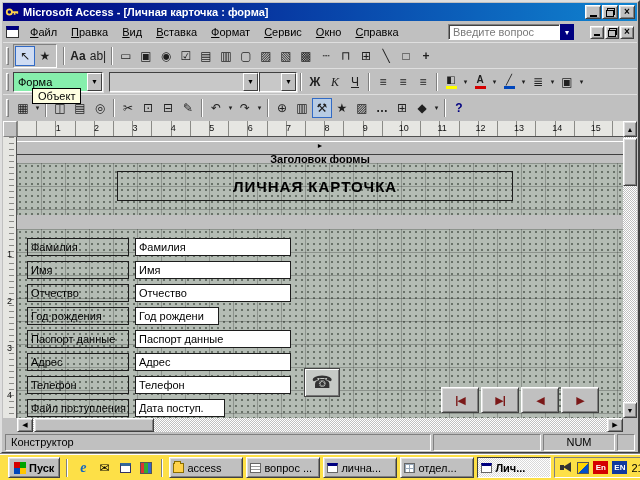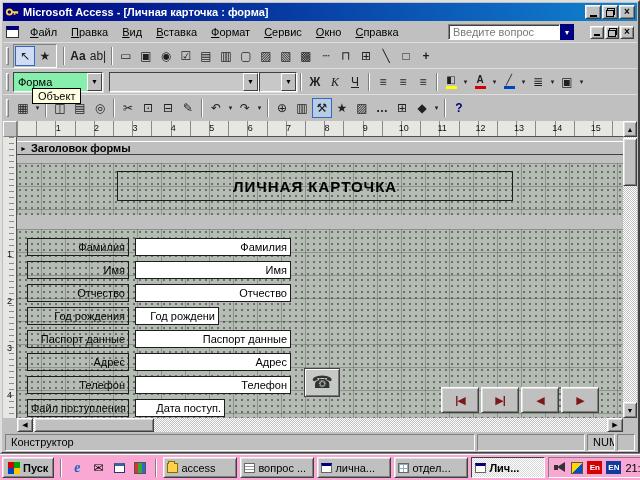--- a/index.html
+++ b/index.html
@@ -79,24 +79,24 @@
   .gridpat { background-color:#b4bcb4;
              background-image:
                repeating-linear-gradient(to right, rgba(0,0,0,.22) 0 1px, transparent 1px 24px),
                repeating-linear-gradient(to bottom, rgba(0,0,0,.22) 0 1px, transparent 1px 23px),
                radial-gradient(circle, rgba(25,35,25,.5) 0.7px, transparent 0.9px);
              background-size:auto,auto,6px 6px; }
   .sectionbar { position:absolute; left:0; right:0; height:14px; background:#c0c0c0;
                 border-top:1px solid #fff; border-bottom:1px solid #404040;
                 font-size:11px; font-weight:bold; color:#000; display:flex; align-items:center; gap:4px; padding:0 3px; }
   .secarrow { font-size:7px; }
-  #hdrbar { top:4px; }
+  #hdrbar { top:4px;flex-direction:column; }
   #hdrarea { position:absolute; left:0; right:0; top:26px; height:52px; }
   #detbar { top:78px; }
-  #detarea { position:absolute; left:0; right:0; top:92px; bottom:0;text-align:right; }
+  #detarea { position:absolute; left:0; right:0; top:92px; bottom:0; }
   .title-label { position:absolute; left:100px; top:8px; width:396px; height:30px; border:1px solid #1c1c1c;
                  display:flex; align-items:center; justify-content:center;
                  font-size:15px; font-weight:bold; letter-spacing:1px; color:#000; }
   .flabel { position:absolute; left:10px; width:102px; height:18px; border:1px solid #1c1c1c;
             font-size:11px; color:#000; padding:2px 3px; white-space:nowrap; overflow:hidden; }
   .ftext { position:absolute; left:118px; height:18px; border:1px solid #1c1c1c; background:#fff;
            font-size:11px; color:#000; padding:2px 3px; white-space:nowrap; overflow:hidden; }
   .phone { position:absolute; left:287px; top:139px; width:36px; height:29px; background:#c6cac6;
            border:1px solid #444; box-shadow:inset 1px 1px 0 #fff, inset -1px -1px 0 #777;
            display:flex; align-items:center; justify-content:center; font-size:17px; color:#333; }
@@ -114,22 +114,22 @@
           display:flex; align-items:center; justify-content:center; font-size:7px; color:#000; }
   .thumb { position:absolute; background:#c0c0c0; border:1px solid; border-color:#fff #404040 #404040 #fff;
            box-shadow:inset 1px 1px 0 #dfdfdf, inset -1px -1px 0 #808080; }
   .corner-br { position:absolute; right:0; bottom:0; width:14px; height:14px; background:#c0c0c0; }
 
   
   #status { position:absolute; left:1px; right:1px; top:430px; height:20px; display:flex; align-items:center; gap:2px; padding:1px 2px; }
   .spanel { height:17px; border:1px solid; border-color:#808080 #fff #fff #808080; font-size:11px; color:#000; padding:1px 5px; white-space:nowrap; overflow:hidden; }
 
   
-  #taskbar { position:absolute; left:0; right:0; bottom:0; height:26px; background:#f9a8d4;
-             border-top:1px solid #fff; box-shadow:0 -1px 0 #808080; display:flex; align-items:center; gap:3px; padding:2px 2px; }
+  #taskbar { position:absolute; left:0; right:0; bottom:0; height:26px; background:#fde047;
+             border-top:1px solid #fff; box-shadow:0 -1px 0 #808080; display:flex; align-items:center; gap:3px; padding:2px 8px; }
   .raised { background:#c0c0c0; border:1px solid; border-color:#fff #404040 #404040 #fff;
             box-shadow:inset 1px 1px 0 #dfdfdf, inset -1px -1px 0 #808080; }
   .startbtn { height:21px; display:flex; align-items:center; gap:3px; padding:1px 5px; font-weight:bold; font-size:11px; flex:none; }
   .winlogo { width:12px; height:12px; flex:none;
              background:conic-gradient(#00a300 0 25%, #ffc600 25% 50%, #0046bb 50% 75%, #d40000 75% 100%); }
   .qlbtn { width:18px; height:18px; display:flex; align-items:center; justify-content:center; font-size:12px; flex:none; }
   .ql-e { color:#1466c0; font-weight:bold; font-style:italic; font-family:"Liberation Serif",serif; font-size:14px; }
   .ql-desk { width:11px; height:10px; background:#fff; border:1px solid #336; border-top:3px solid #369; }
   .ql-col { width:12px; height:12px; background:linear-gradient(90deg,#d33 33%,#3a3 33% 66%,#36c 66%); border:1px solid #555; }
   .taskbtn { width:74px; height:21px; display:flex; align-items:center; gap:3px; padding:1px 3px;
@@ -384,21 +384,21 @@
         <span class="sbtn" style="left:0;top:0;width:16px;height:14px">◀</span>
         <span class="thumb" style="left:17px;top:0;width:120px;height:14px"></span>
         <span class="sbtn" style="right:0;top:0;width:16px;height:14px">▶</span>
       </div>
       <span class="corner-br"></span>
     </div>
 
     <div id="status">
       <span class="spanel" style="flex:1">Конструктор</span>
       <span class="spanel" style="width:108px"></span>
-      <span class="spanel" style="width:28px;text-align:center">NUM</span>
+      <span class="spanel" style="width:72px;text-align:center">NUM</span>
       <span class="spanel" style="width:18px"></span>
     </div>
   </div>
 
   <div id="taskbar">
     <span class="startbtn raised">
       <span class="winlogo"></span>
       <span>Пуск</span>
     </span>
     <span class="tsep"></span>

